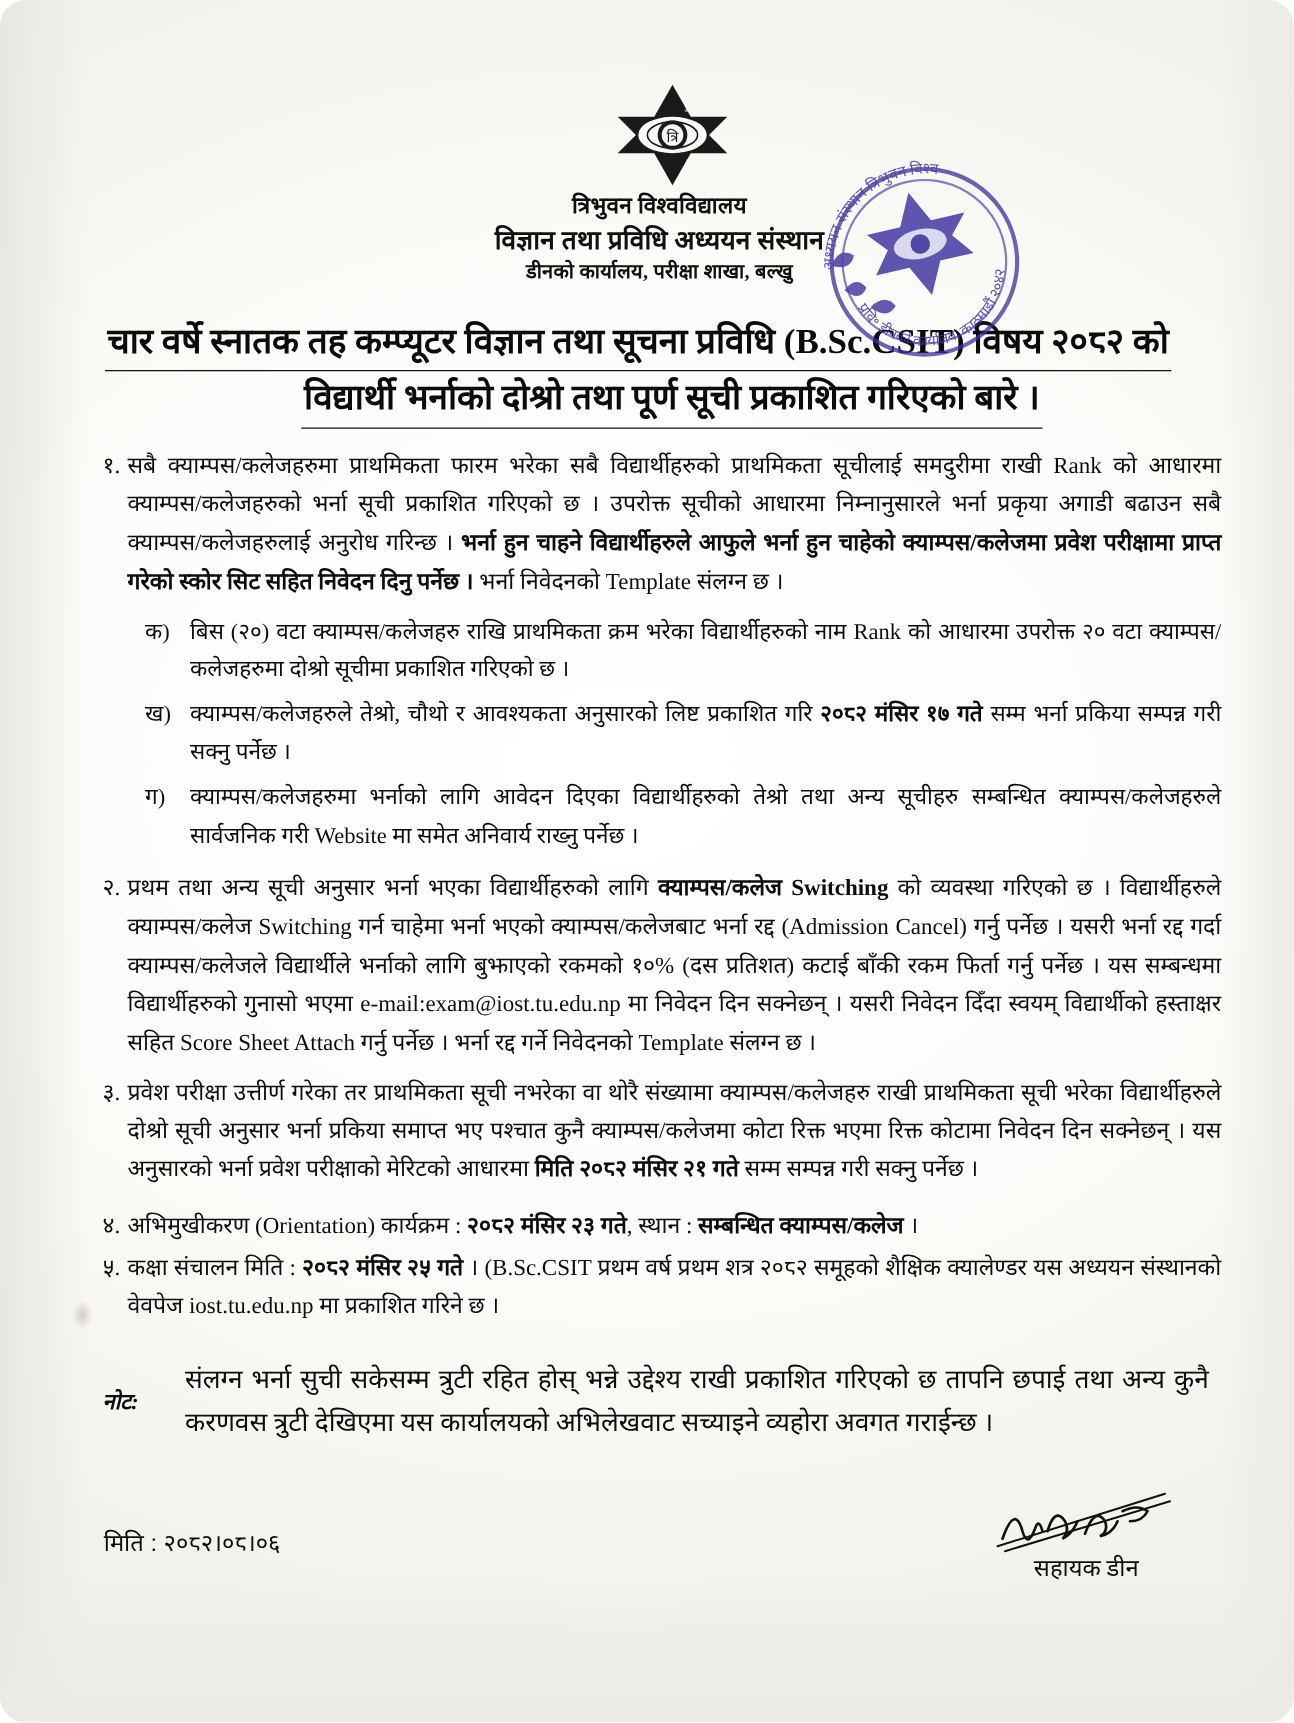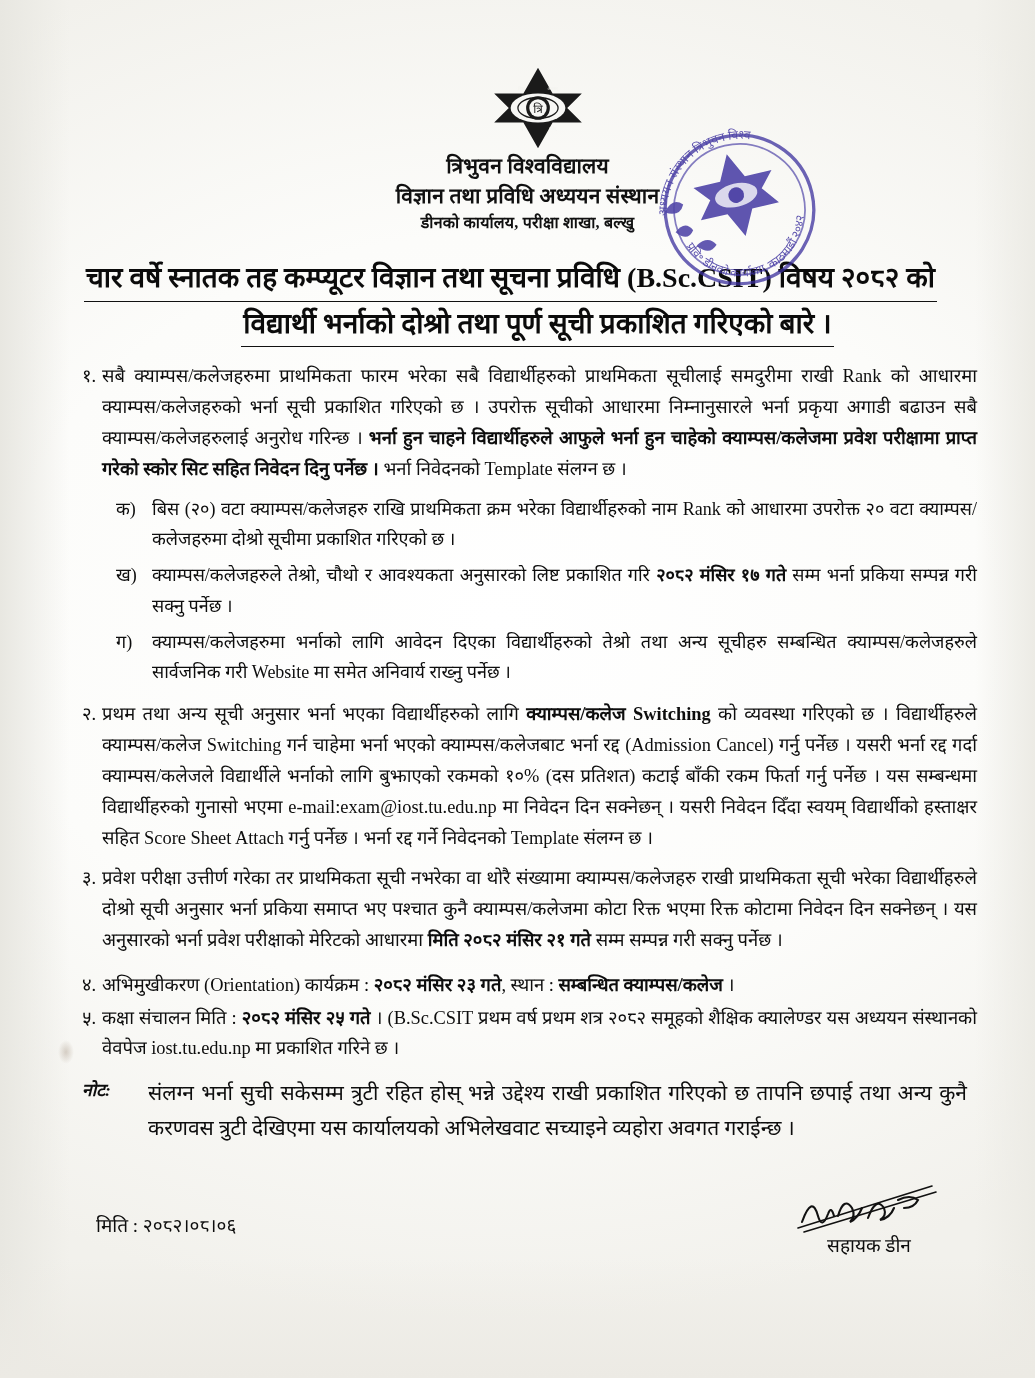--- a/index.html
+++ b/index.html
@@ -13,20 +13,21 @@
   }
   .page {
     position: relative;
     width: 1035px;
     height: 1378px;
     margin: 0 auto;
     background:
       radial-gradient(ellipse 900px 700px at 48% 45%, #ffffff 0%, #fcfcfa 55%, #f2f1ec 100%);
     overflow: hidden;
     box-sizing: border-box;
+    border-radius: 21px;
   }
   
   .paper-shade-left {
     position: absolute; left: 0; top: 0; width: 70px; height: 100%;
     background: linear-gradient(to right, #e8e7e1 0%, rgba(255,255,255,0) 100%);
     pointer-events: none;
   }
   .paper-shade-right {
     position: absolute; right: 0; top: 0; width: 60px; height: 100%;
     background: linear-gradient(to left, #ecebe5 0%, rgba(255,255,255,0) 100%);
@@ -65,21 +66,21 @@
     color: #101010;
   }
   .org-line {
     font-family: "Liberation Serif", serif;
     font-weight: 600;
     letter-spacing: .2px;
     line-height: 1.42;
     text-align: center;
     padding-left: 20px;
   }
-  .org-line.l1 { font-size: 21px; }
+  .org-line.l1 { font-size: 18px; }
   .org-line.l2 { font-size: 21px; }
   .org-line.l3 { font-size: 16px; }
 
   
   .stamp {
     position: absolute;
     left: 648px; top: 58px;
     width: 178px; height: 166px;
     transform: rotate(-13deg);
     opacity: .88;
@@ -147,22 +148,22 @@
   }
   b, .bold { font-weight: bold; }
   .spacer-sm { height: 6px; }
 
   
   .clause.tight { margin-bottom: 4px; line-height: 1.62; }
 
   
   .note-row {
     display: flex;
-    align-items: flex-start;
-    margin-top: 12px;
+    align-items: center;
+    margin-top: 26px;
     padding-right: 10px;
   }
   .note-label {
     flex: 0 0 auto;
     width: 66px;
     font-family: "Liberation Serif", serif;
     font-weight: bold;
     font-style: italic;
     font-size: 17.5px;
     line-height: 1.6;
@@ -177,22 +178,22 @@
 
   
   .footer {
     position: relative;
     margin-top: 42px;
     padding: 0 70px 0 96px;
     height: 110px;
   }
   .date-text {
     position: absolute;
-    left: 96px; top: 24px;
-    font-family: Liberation Serif, serif;
+    left: 83px; top: 24px;
+    font-family: Liberation Sans, sans-serif;
     font-size: 19px;
     color: #0d0d0d;
   }
   .sign-block {
     position: absolute;
     right: 86px; top: -6px;
     text-align: center;
     width: 160px;
   }
   .signature {

